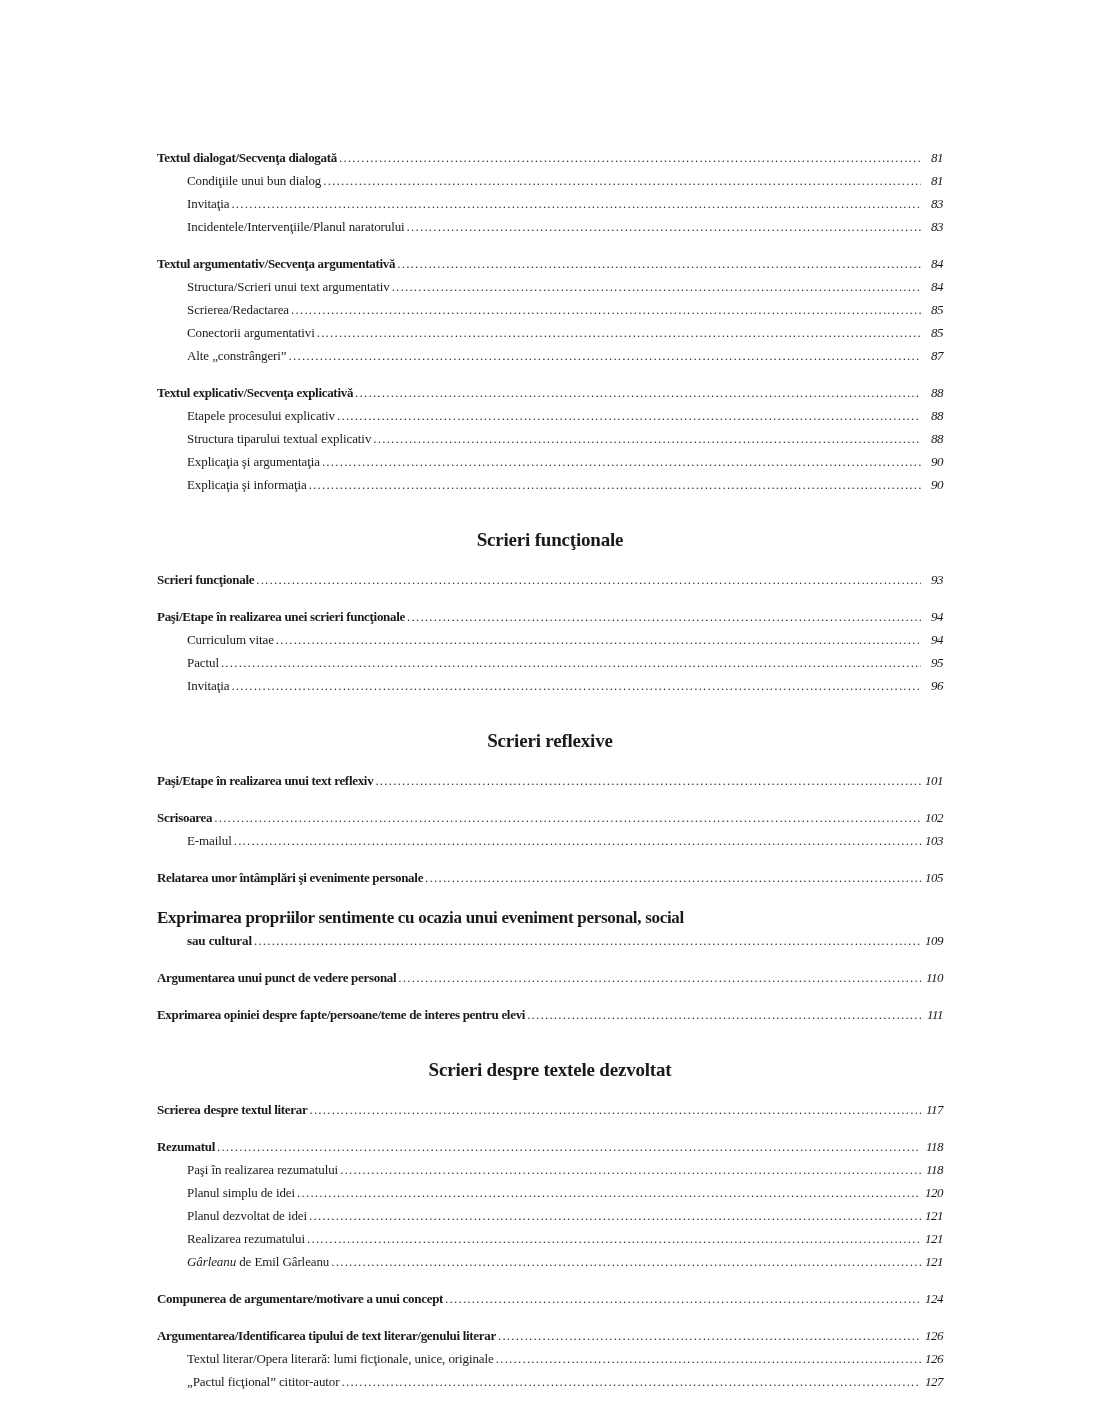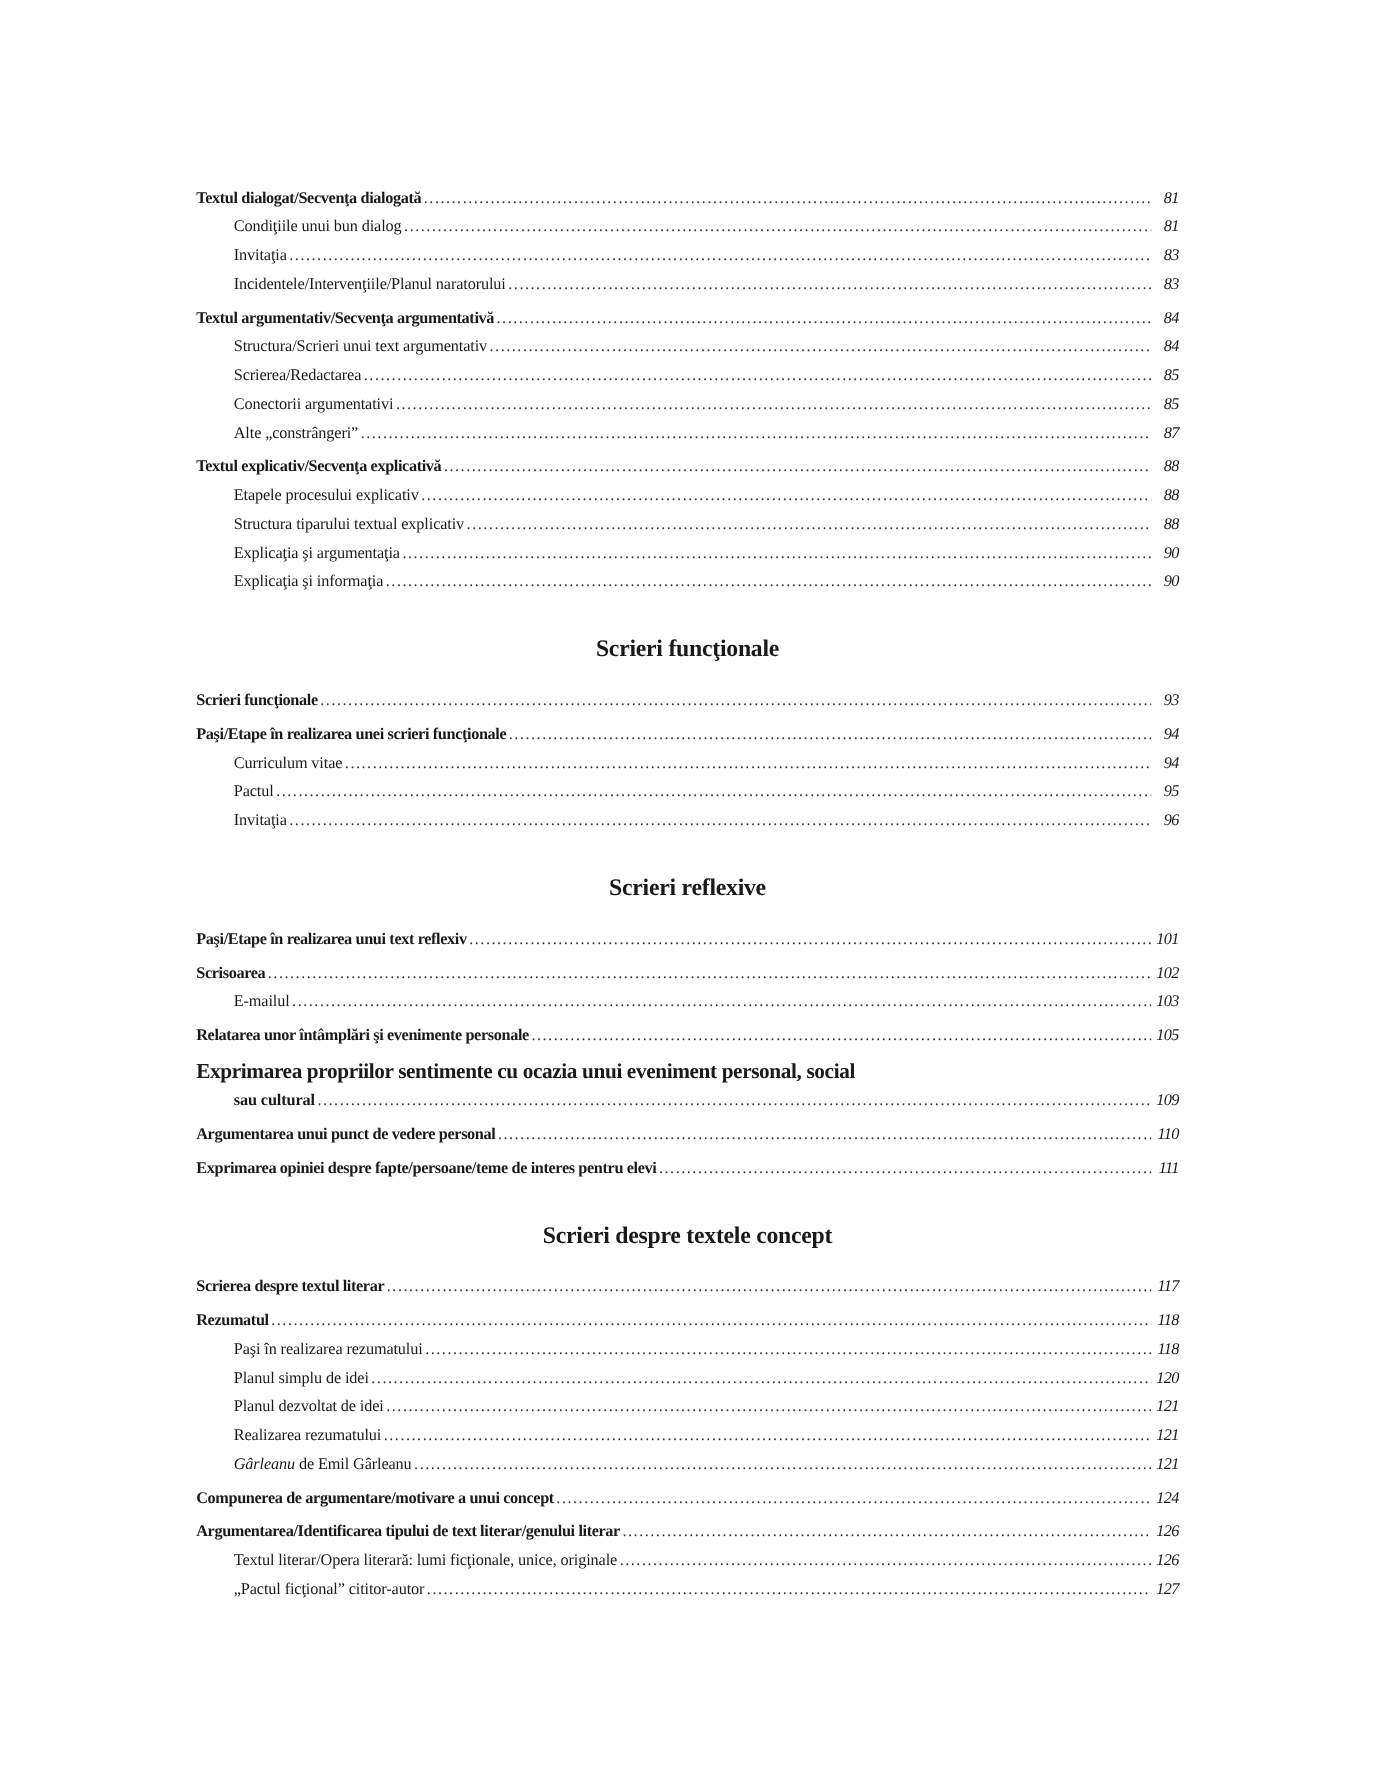--- a/index.html
+++ b/index.html
@@ -28,21 +28,21 @@
       line-height: 23px;
       height: 23px;
       letter-spacing: -0.1px;
       white-space: nowrap;
     }
     .entry.lvl1 {
       font-weight: bold;
       letter-spacing: -0.3px;
     }
     .entry.lvl1.gap {
-      margin-top: 4px;
+      margin-top: 14px;
     }
     .entry.lvl2 {
       padding-left: 30px;
     }
     .entry .title {
       flex: 0 0 auto;
     }
     .entry .title i {
       font-style: italic;
     }
@@ -60,21 +60,21 @@
     .entry .page {
       flex: 0 0 auto;
       font-weight: normal;
       text-align: right;
       min-width: 20px;
       letter-spacing: -0.5px;
       font-style: italic;
     }
     .entry.lvl1 .page { font-weight: normal; }
     .multi {
-      margin-top: 6px;
+      margin-top: 17px;
       font-weight: bold;
       font-size: 17px;
       line-height: 23px;
       letter-spacing: -0.3px;
     }
     .multi .line1 {
       height: 23px;
       white-space: nowrap;
     }
     .multi .entry {
@@ -224,21 +224,21 @@
     <div class="entry lvl1 gap">
       <span class="title">Argumentarea unui punct de vedere personal</span>
       <span class="leader"></span>
       <span class="page">110</span>
     </div>
     <div class="entry lvl1 gap">
       <span class="title">Exprimarea opiniei despre fapte/persoane/teme de interes pentru elevi</span>
       <span class="leader"></span>
       <span class="page">111</span>
     </div>
-    <div class="section-heading">Scrieri despre textele concept</div>
+    <div class="section-heading">Scrieri despre textele dezvoltat</div>
     <div class="entry lvl1">
       <span class="title">Scrierea despre textul literar</span>
       <span class="leader"></span>
       <span class="page">117</span>
     </div>
     <div class="entry lvl1 gap">
       <span class="title">Rezumatul</span>
       <span class="leader"></span>
       <span class="page">118</span>
     </div>

